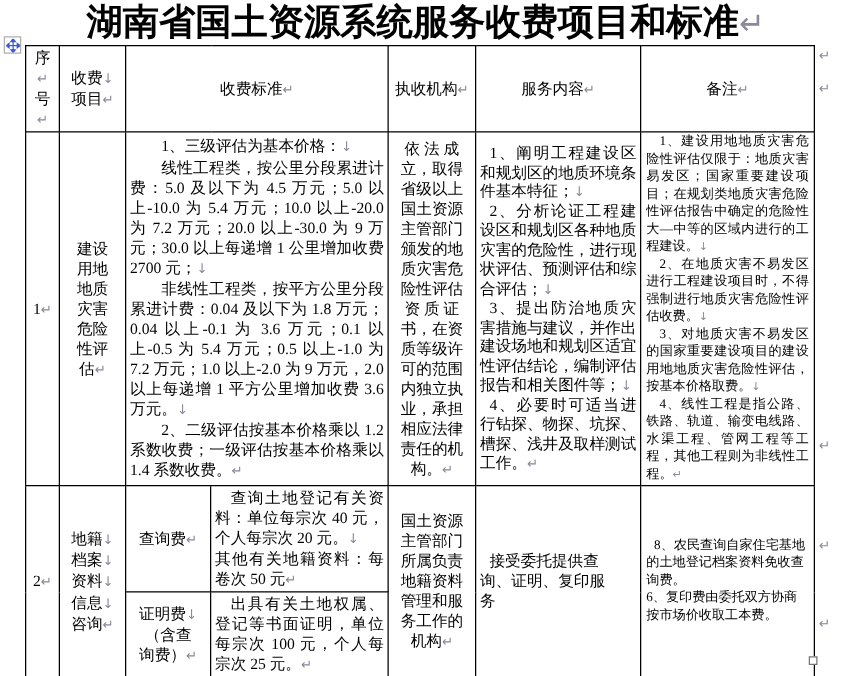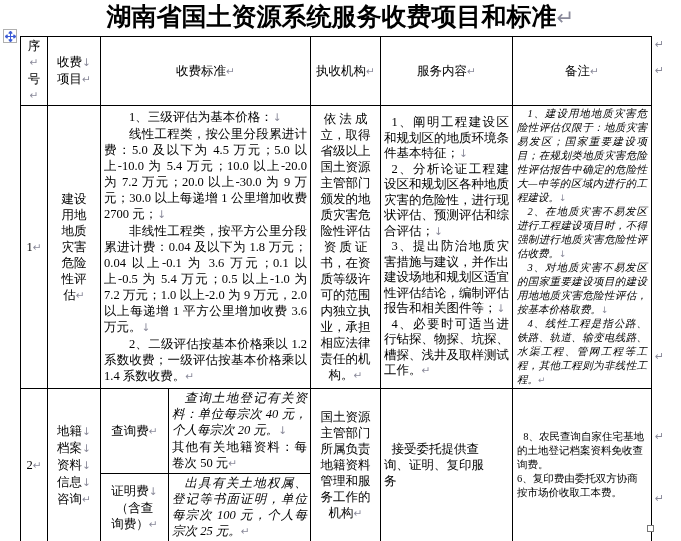--- a/index.html
+++ b/index.html
@@ -2,21 +2,21 @@
 <html><head>
 <meta charset="utf-8">
 <style>
   html,body { margin:0; padding:0; background:#ffffff; }
   body { width:681px; height:541px; overflow:hidden; color:#000;
          font-family:"Liberation Serif", serif; }
   .page { position:relative; width:681px; height:541px; }
 
   .doc-title { position:absolute; top:2px; left:0; width:100%;
     text-align:center; font-family:"DejaVu Sans", sans-serif;
-    font-weight:bold; font-size:25px; line-height:30px; letter-spacing:0px; }
+    font-weight:bold; font-size:29px; line-height:30px; letter-spacing:0px; }
   .doc-title .fmt { font-weight:normal; }
 
   
   .move-handle { position:absolute; left:3px; top:29px; width:14px; height:14px;
     border:1px solid #b0b0b0; background:#fff; box-sizing:border-box;
     display:flex; align-items:center; justify-content:center; cursor:move; }
 
   
   .resize-handle { position:absolute; left:647px; top:525px; width:7px; height:7px;
     border:1px solid #777; background:#fff; box-sizing:border-box; cursor:nwse-resize; }
@@ -24,21 +24,21 @@
   table.fee { position:absolute; left:20px; top:36px; border-collapse:collapse;
     table-layout:fixed; background:#fff; }
   .fee td, .fee th { border:1px solid #000; padding:1px 3px; vertical-align:middle;
     font-weight:normal; font-size:12.5px; line-height:16px; overflow:hidden; }
 
   .center { text-align:center; }
   .pre    { white-space:pre-line; }
   .jt     { text-align:justify; text-justify:inter-character; }
   p.para  { margin:0; }
   .i2 { text-indent:2em; }
-  .i1 { text-indent:1em;font-style:italic; }
+  .i1 { text-indent:1em; }
   .i05{ text-indent:0.6em; }
 
   td.svc  { line-height:15.5px; }
   td.note { font-size:10.5px; line-height:14px; padding:1px 4px; }
 
   .fmt { color:#8a8a9a; font-family:"DejaVu Sans", sans-serif;
          font-size:0.85em; }
 
   .row-end-mark { position:absolute; left:655px; color:#8a8a9a;
     font-family:"DejaVu Sans", sans-serif; font-size:11px; }

